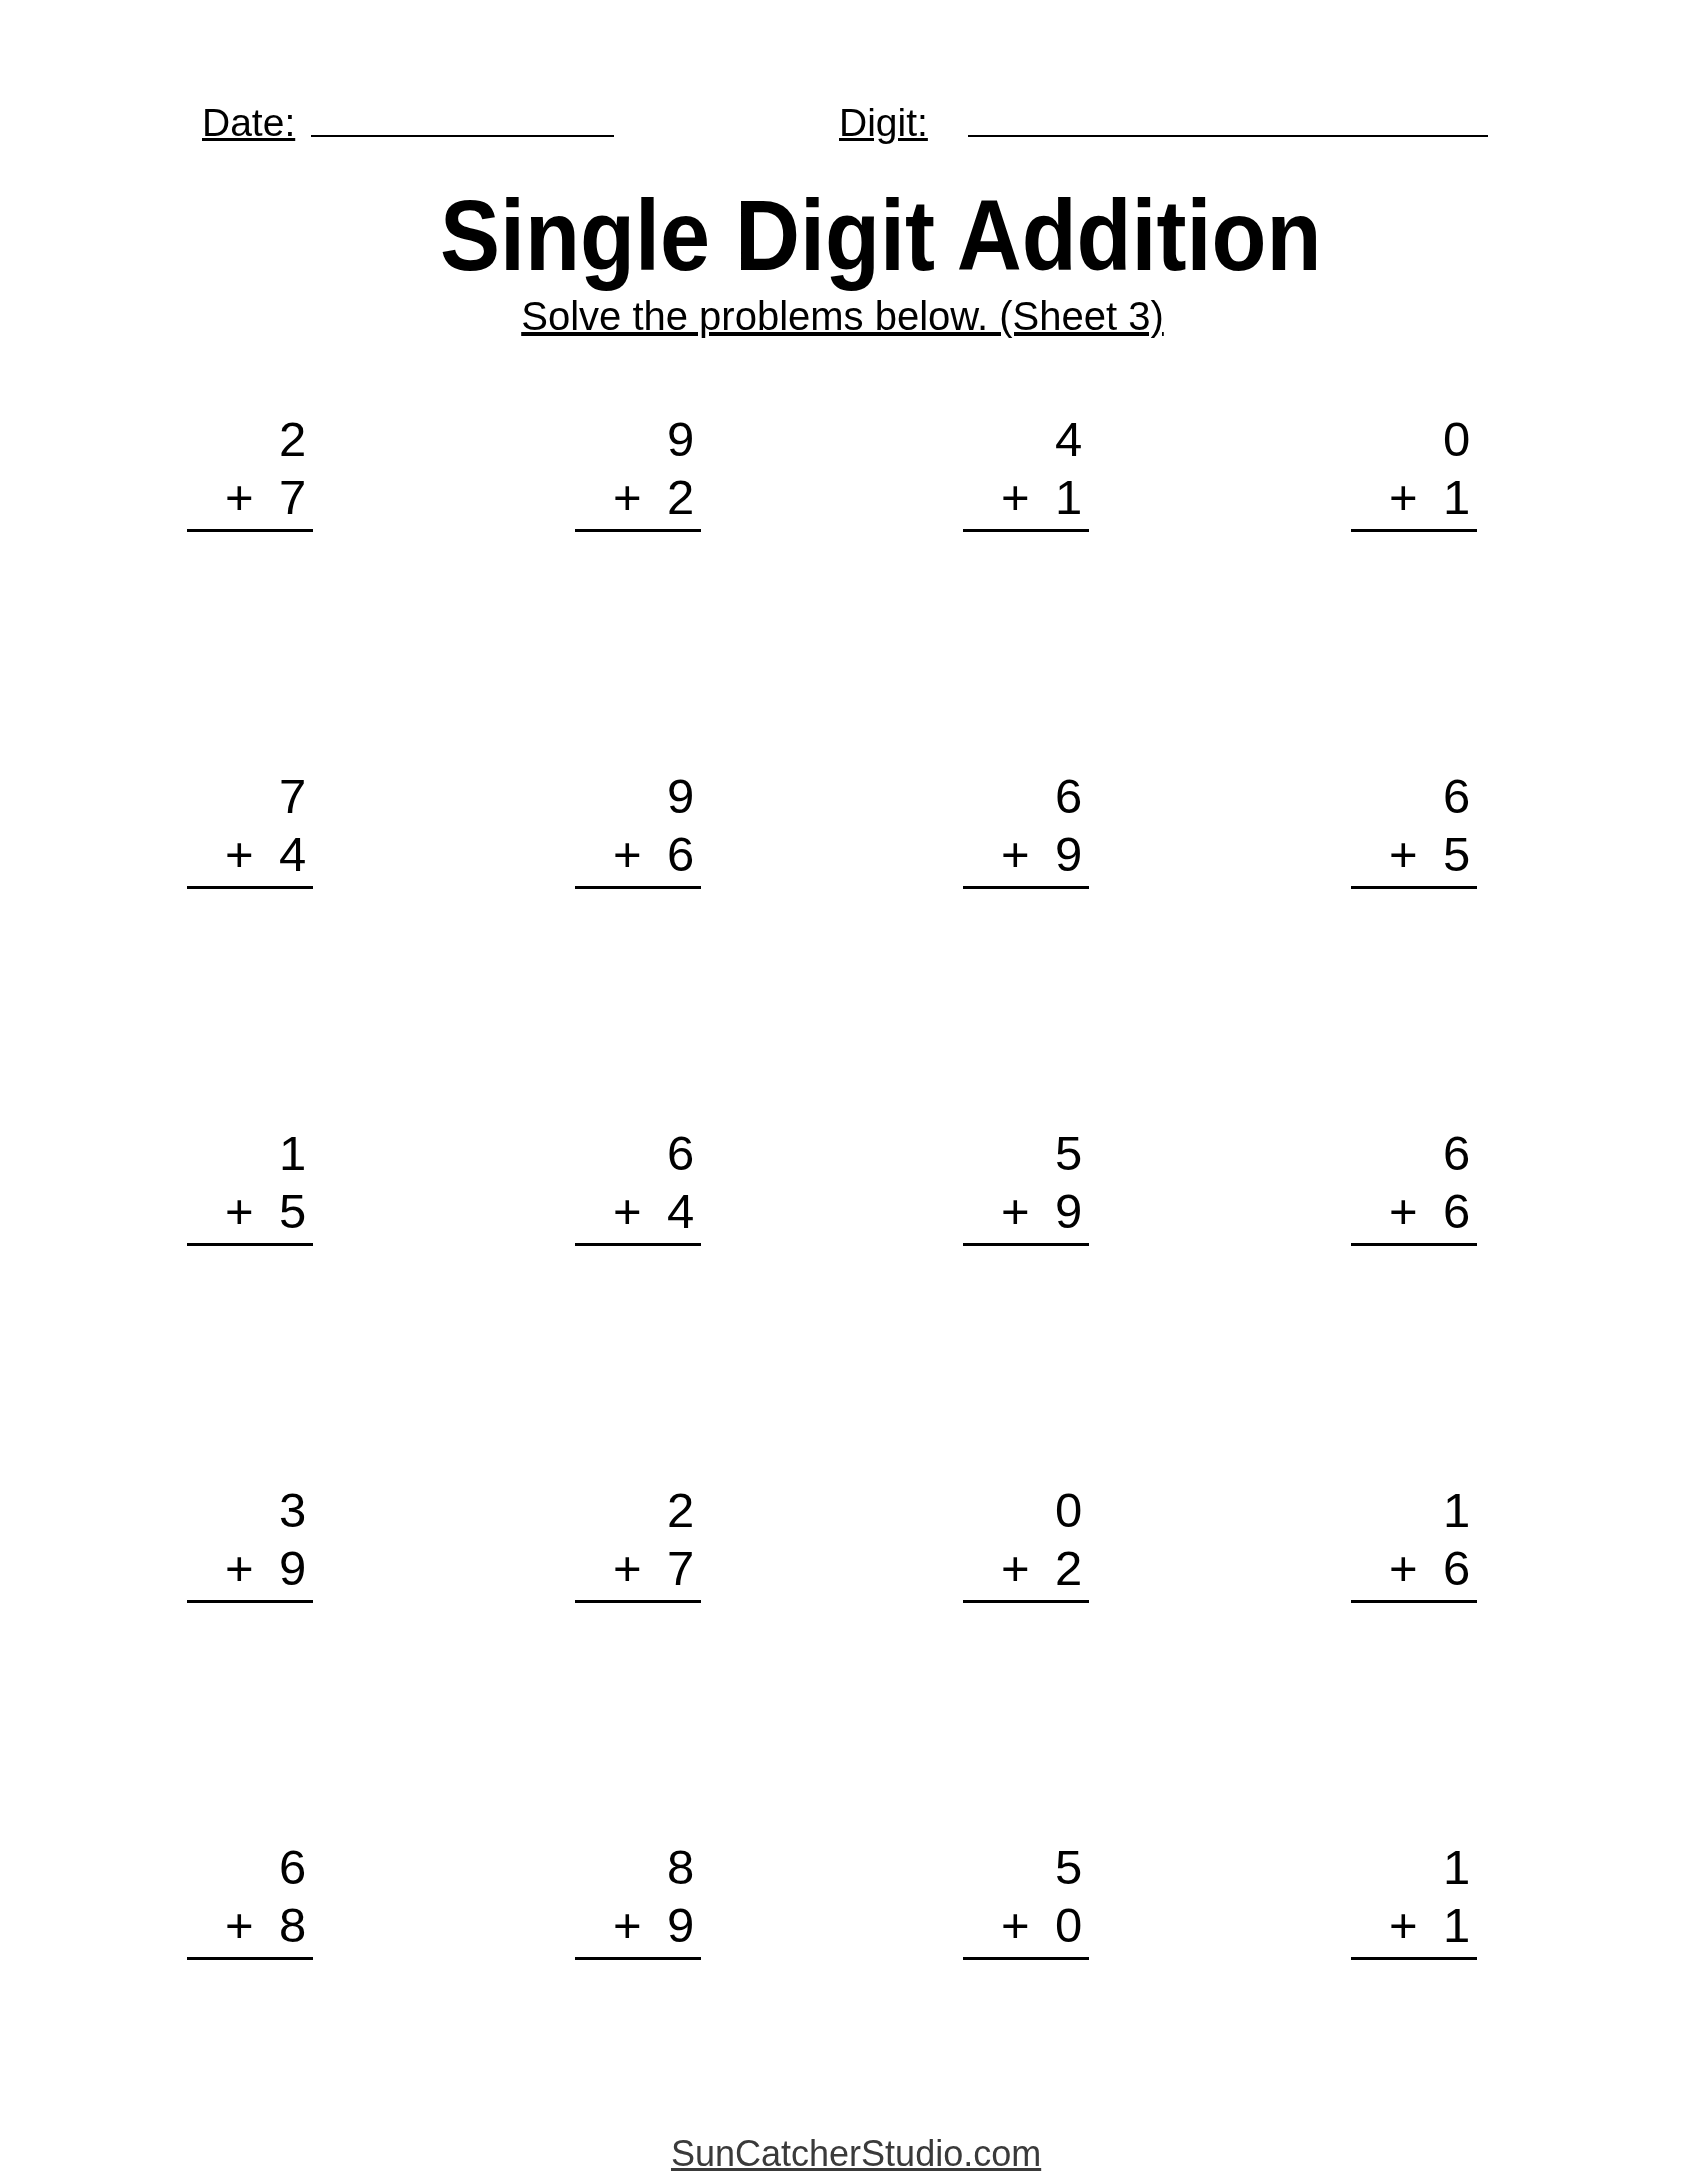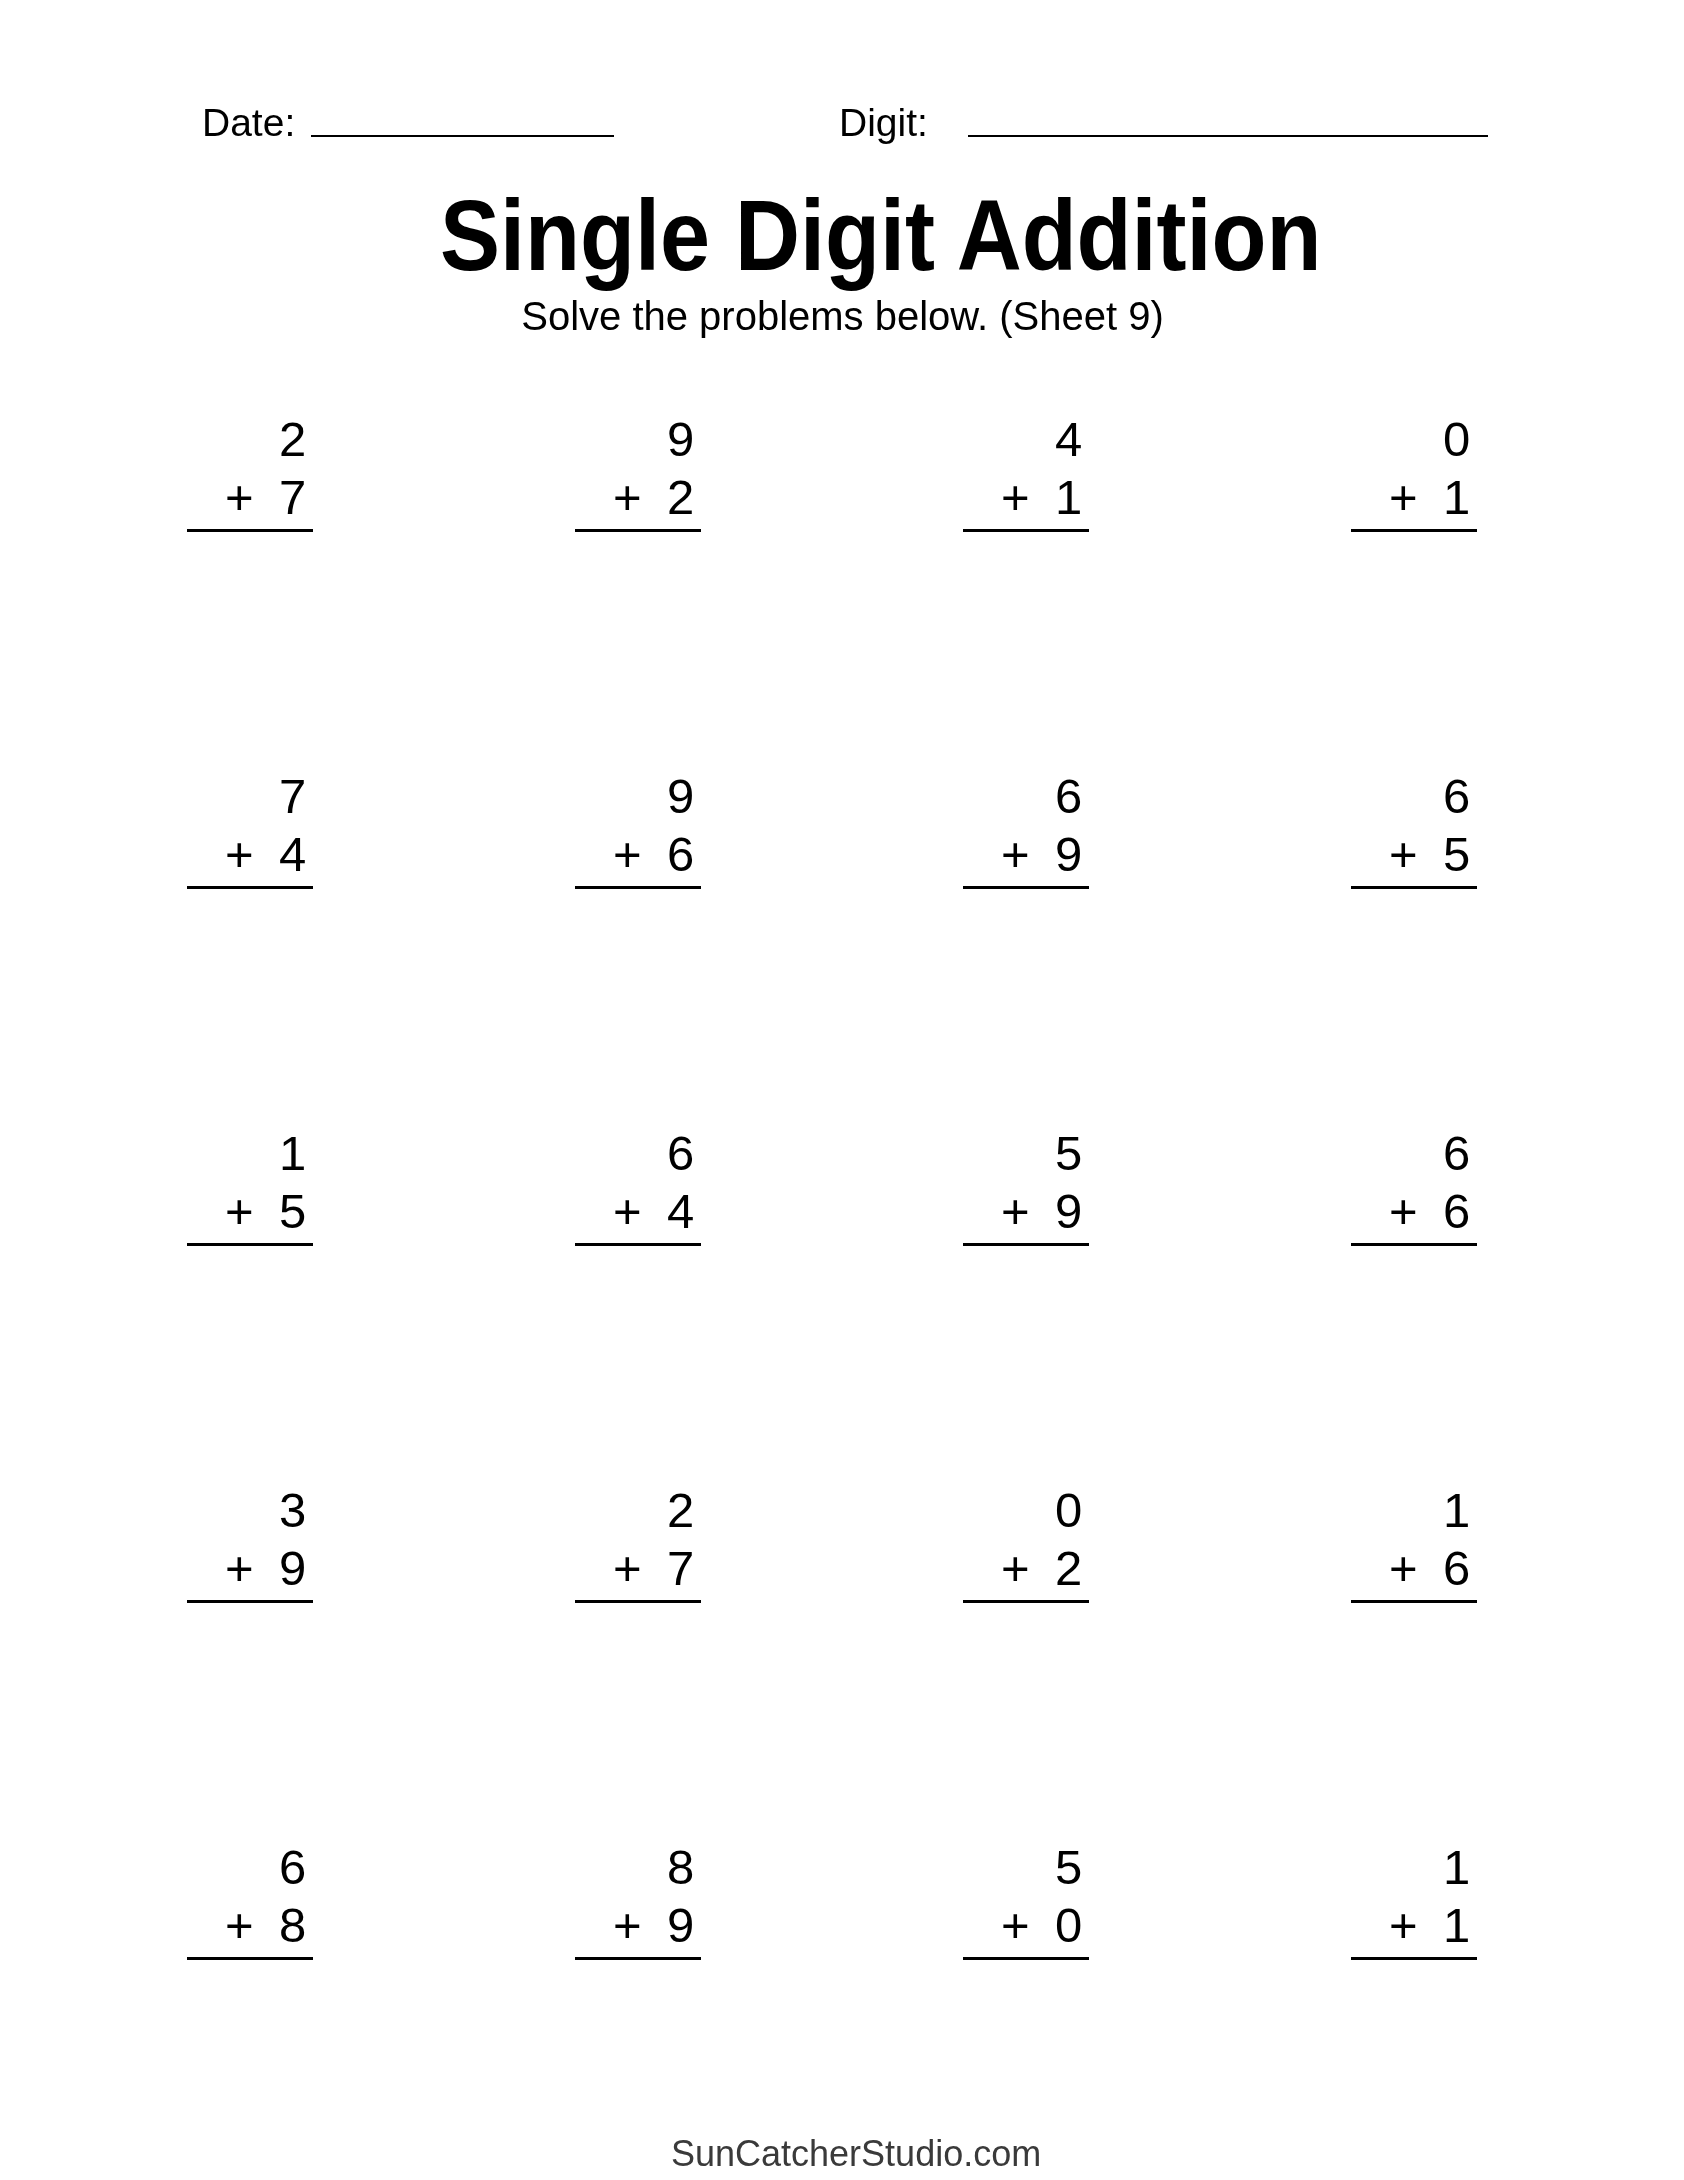--- a/index.html
+++ b/index.html
@@ -1,20 +1,20 @@
 <!DOCTYPE html>
 <html style="font-size:13.6px"><head>
 <meta charset="utf-8">
 <style>
   html,body{margin:0;padding:0;}
   body{
     width:1685px;height:2181px;background:#ffffff;position:relative;overflow:hidden;
     font-family:"Liberation Sans","DejaVu Sans",sans-serif;color:#000;
   }
-  .abs{position:absolute;}
+  .abs{position:absolute;text-decoration:underline;}
   
   .hdr-label{font-size:39px;line-height:44px;white-space:nowrap;}
   #date-label{left:202px;top:101px;}
   #date-line{left:311px;top:135px;width:303px;border-top:2.6px solid #000;height:0;}
   #name-label{left:839px;top:101px;}
   #name-line{left:968px;top:135px;width:520px;border-top:2.6px solid #000;height:0;}
   
   #title{left:0;top:167px;width:100%;text-align:center;font-size:100px;line-height:136px;font-weight:bold;white-space:nowrap;padding-left:38px;}
   #title .squeeze{display:inline-block;transform:scaleX(0.9);transform-origin:50% 50%;}
   #subtitle{left:0;top:290px;width:100%;text-align:center;font-size:40px;line-height:53px;white-space:nowrap;}
@@ -33,21 +33,21 @@
 </style>
 </head>
 <body>
 
 <div class="abs hdr-label" id="date-label">Date:</div>
 <div class="abs" id="date-line"></div>
 <div class="abs hdr-label" id="name-label">Digit:</div>
 <div class="abs" id="name-line"></div>
 
 <div class="abs" id="title"><span class="squeeze">Single Digit Addition</span></div>
-<div class="abs" id="subtitle">Solve the problems below. (Sheet 9)</div>
+<div class="abs" id="subtitle">Solve the problems below. (Sheet 3)</div>
 
 <div id="grid">
 
   <div class="prob">
     <div class="num-top">2</div>
     <div class="num-bot">
         <span>+</span>
         <span>7</span>
       </div>
     <div class="ans-line"></div>

